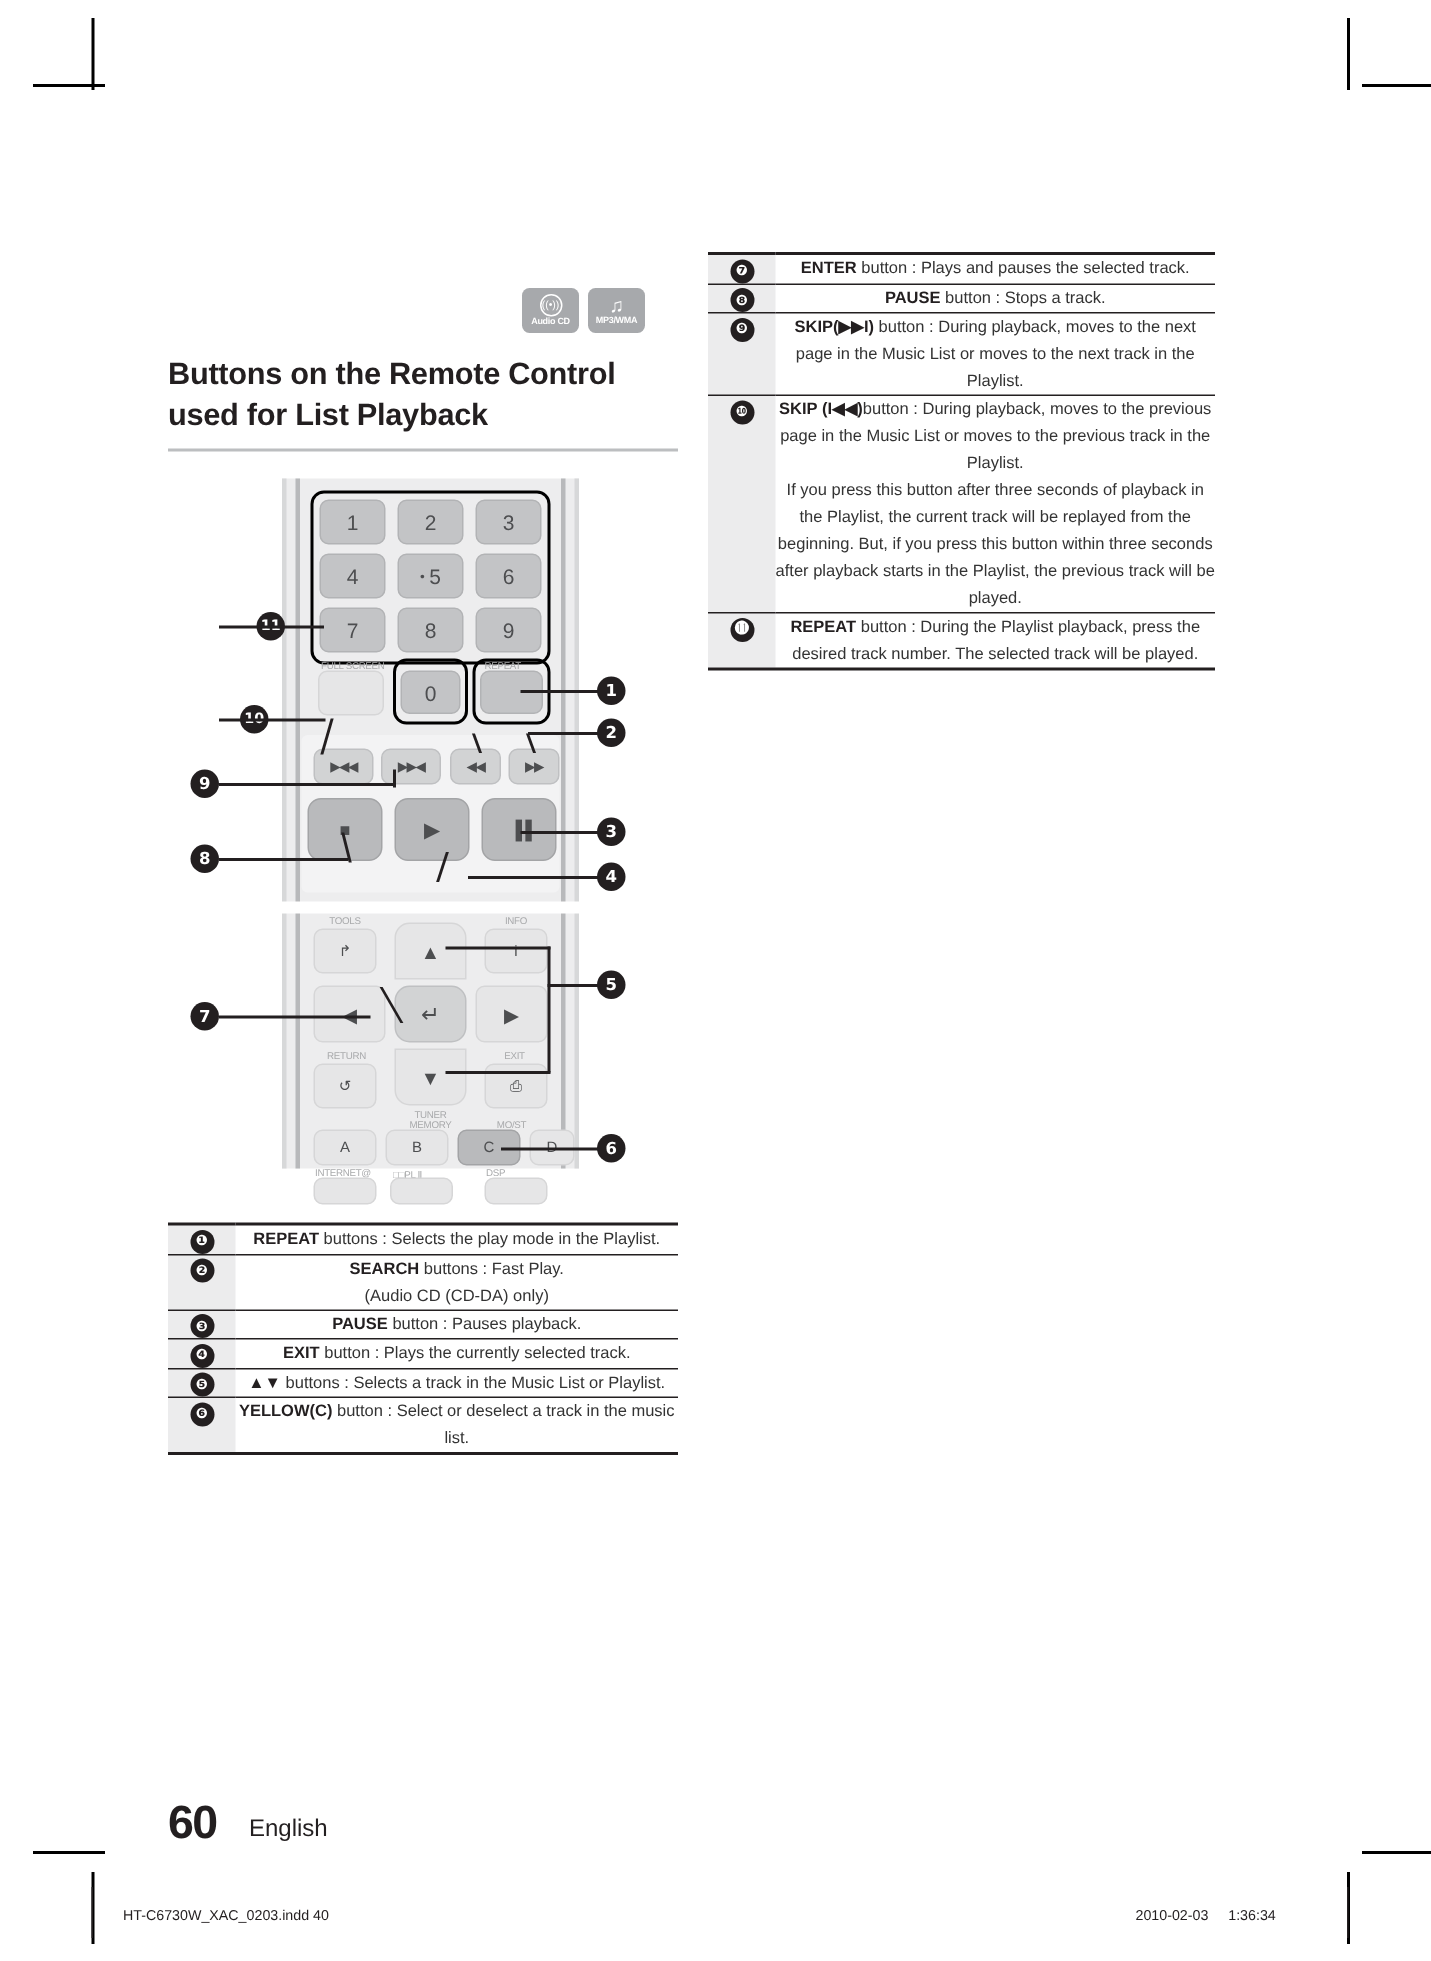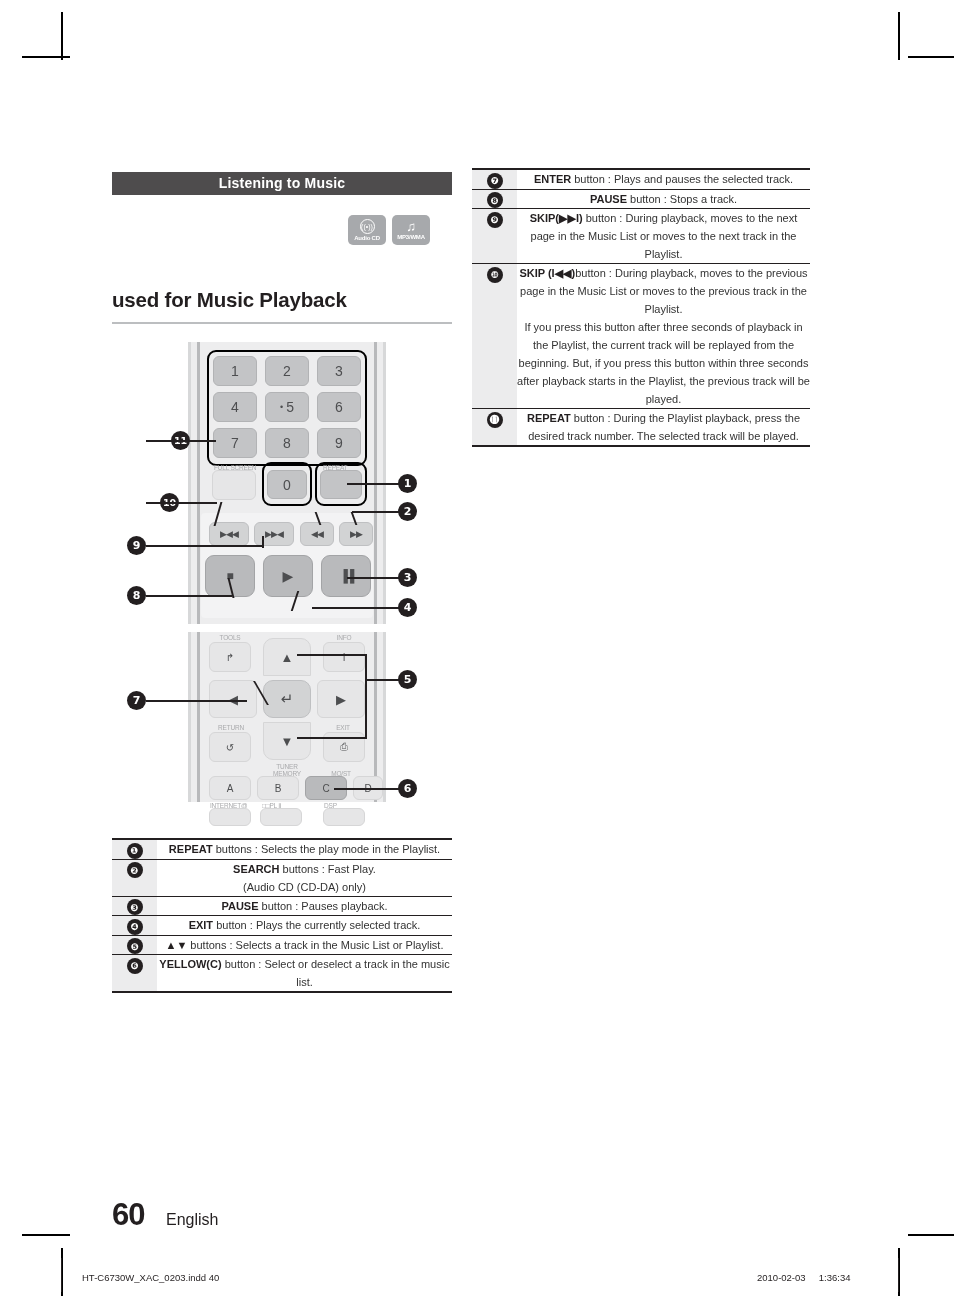--- a/index.html
+++ b/index.html
@@ -173,36 +173,35 @@
   <div class="crop v crop-tr-v"></div>
   <div class="crop h crop-tr-h"></div>
   <div class="crop v crop-bl-v"></div>
   <div class="crop h crop-bl-h"></div>
   <div class="crop v crop-br-v"></div>
   <div class="crop h crop-br-h"></div>
 
 
   <div class="col-left">
 
-    <div class="section-bar">Listening to Music</div>
 
     <div class="media-icons">
       <div class="media-icon">
         <div class="cd-disc">((•))</div>
         <div class="cap">Audio CD</div>
       </div>
       <div class="media-icon">
         <div class="glyph">♫</div>
         <div class="cap">MP3/WMA</div>
       </div>
     </div>
 
     <h2 class="subhead">
-      <br>
-      <span>used for Music Playback</span>
+      <span>Buttons on the Remote Control</span><br>
+      <span>used for List Playback</span>
     </h2>
     <div class="rule"></div>
 
     <div class="remote-wrap">
 
       <div class="remote-body"></div>
 
       <div class="numpad-outline" style="left:95px; top:14px; width:160px; height:116px;"></div>
 
       <div class="btn" style="left:101px; top:20px; width:44px; height:30px;">

